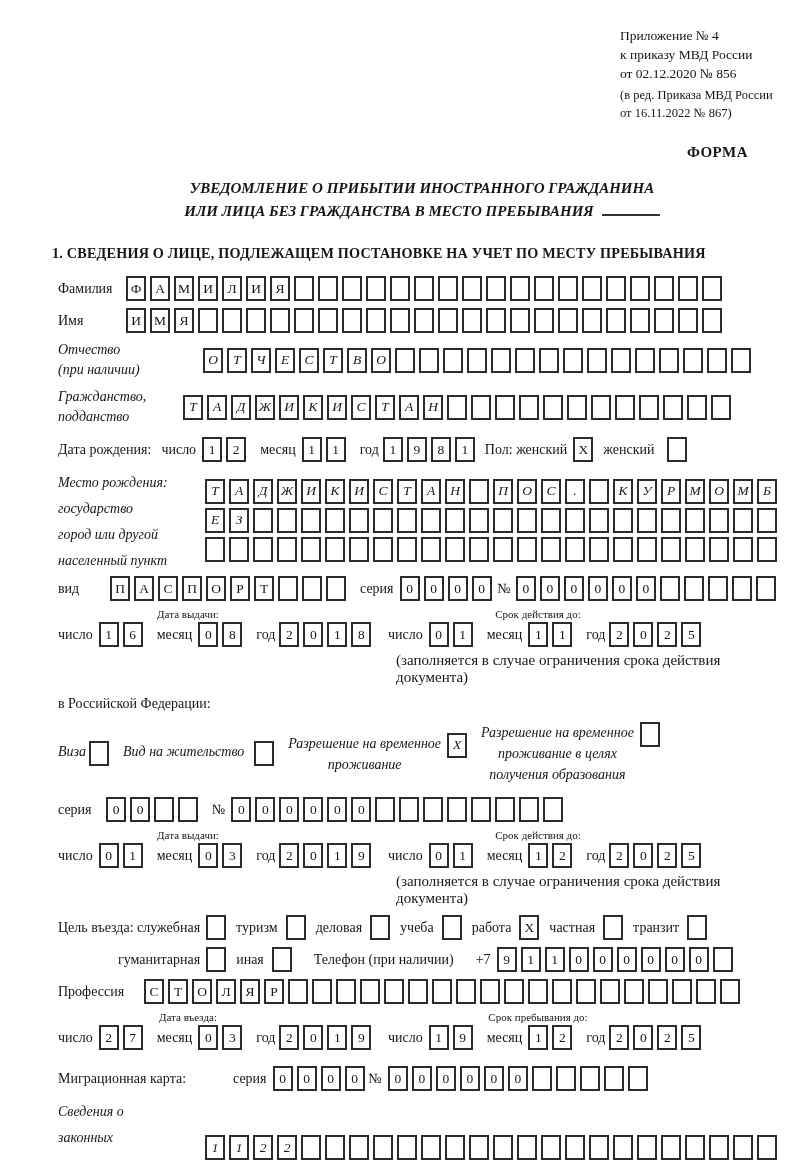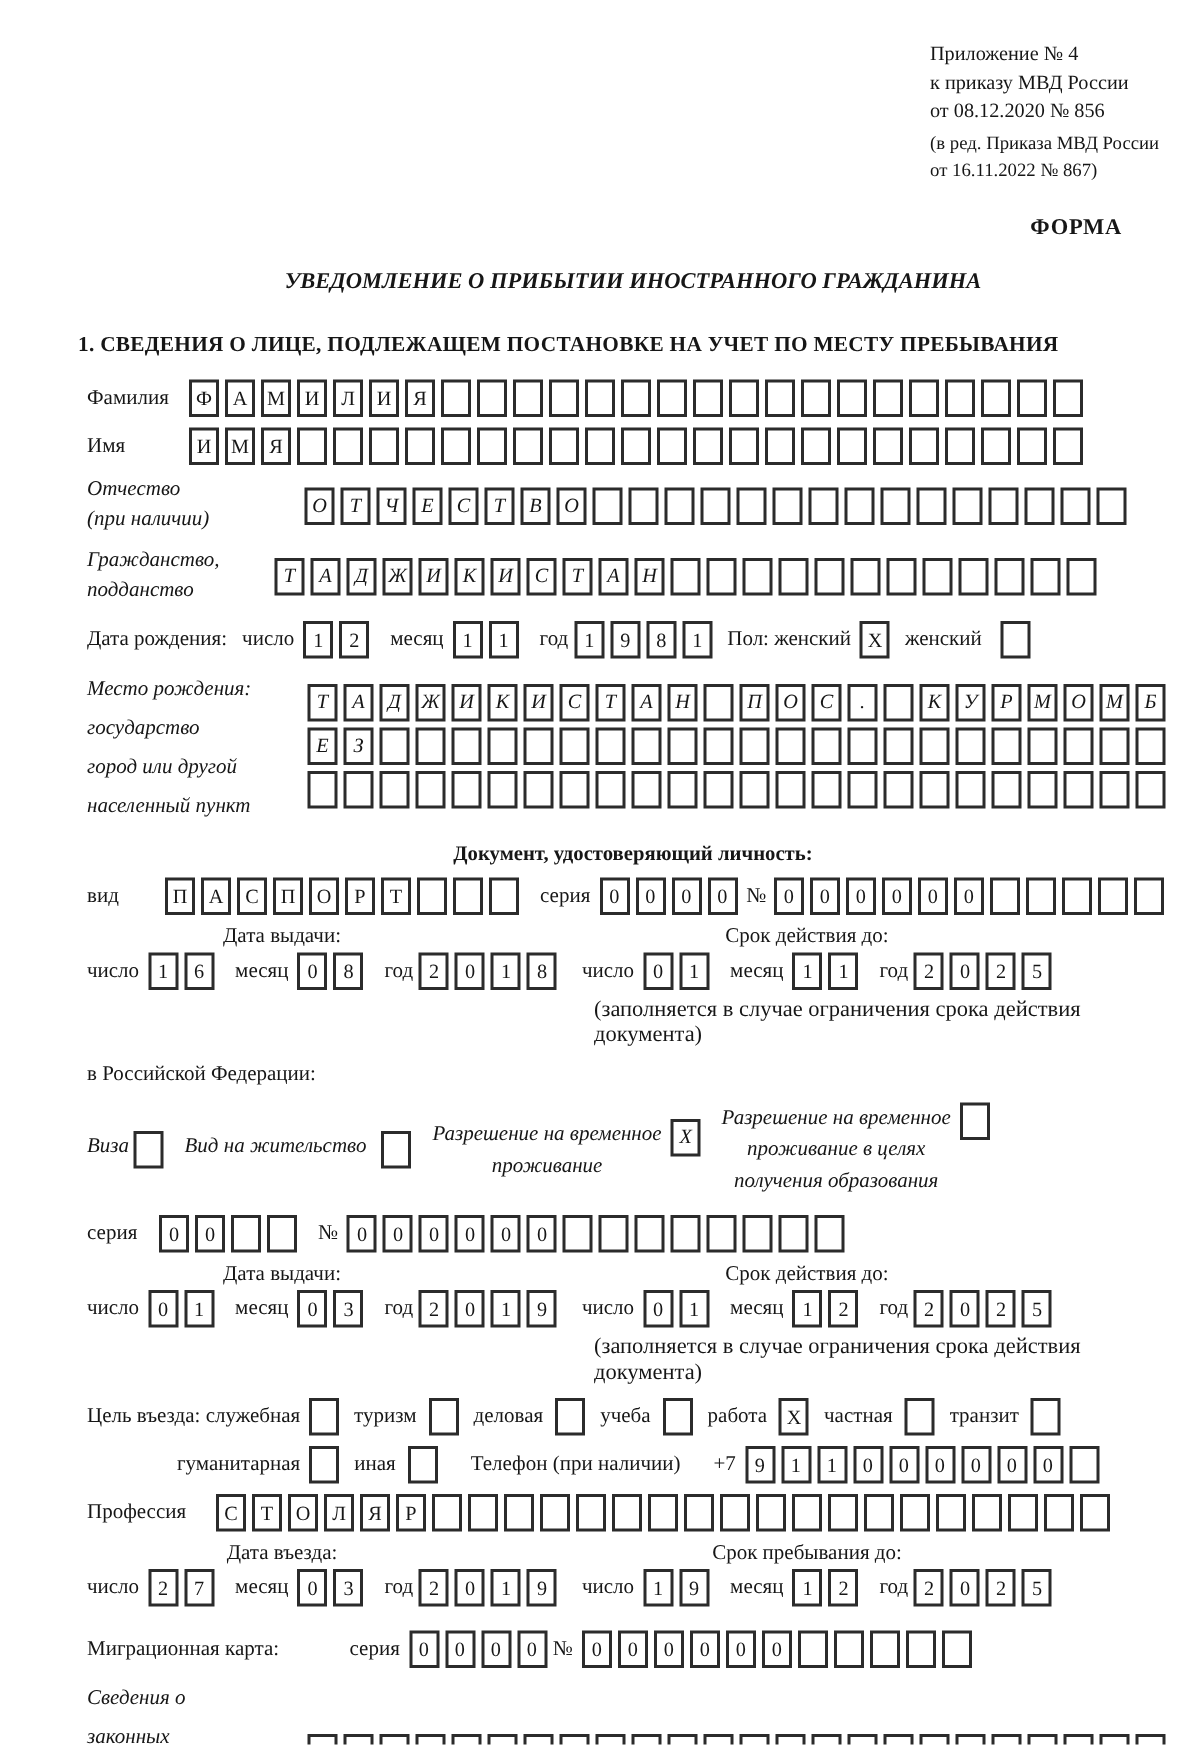--- a/index.html
+++ b/index.html
@@ -16,52 +16,55 @@
   .row.top{align-items:center;font-style:italic;}
   .lbl{flex:0 0 auto;line-height:20px;}
   .lbl2{line-height:20px;}
   .cellwrap{display:inline-flex;flex-wrap:nowrap;}
   .cell,.cbx{display:inline-flex;align-items:center;justify-content:center;box-sizing:border-box;
        width:20px;height:25px;border:2px solid #2b2b2b;margin-right:4px;
        font-size:13.5px;background:#fff;flex:0 0 auto;}
   .cbx{margin:0 0 0 6px;}
   .dlab{margin:0 6px 0 10px;}
   .dlab:first-child{margin-left:0;}
-  .dhead{font-size:14px;}
+  .dhead{font-size:11px;}
   .twocol{display:flex;}
   .col-l{flex:0 0 330px;}
   .col-r{flex:0 0 390px;}
   .center{text-align:center;}
   .dochead{text-align:center;font-weight:bold;font-size:13.8px;margin:10px 0 8px;}
   .cbitem{display:flex;align-items:flex-start;margin-right:14px;}
   .cbitem .txt{line-height:21px;}
   .note-r{margin-left:338px;font-size:15px;margin-top:-2px;margin-bottom:8px;}
   .labelcol{flex:0 0 147px;line-height:26px;}
   .labelcol.n4{line-height:26px;}
   .cellrows .row{margin-bottom:4px;}
 </style>
 </head>
 <body>
 
 <div class="page">
 
   <div class="hnote">
     <div>Приложение № 4</div>
     <div>к приказу МВД России</div>
-    <div>от 08.12.2020 № 856</div>
+    <div>от 02.12.2020 № 856</div>
   </div>
   <div class="hnote2">
     <div>(в ред. Приказа МВД России</div>
     <div>от 16.11.2022 № 867)</div>
   </div>
 
   <div class="forma">ФОРМА</div>
 
   <div class="title">
     <div>УВЕДОМЛЕНИЕ О ПРИБЫТИИ ИНОСТРАННОГО ГРАЖДАНИНА</div>
+    <div>
+      <span>ИЛИ ЛИЦА БЕЗ ГРАЖДАНСТВА В МЕСТО ПРЕБЫВАНИЯ</span><span class="blankline"></span>
+    </div>
   </div>
 
   <div class="sect">1. СВЕДЕНИЯ О ЛИЦЕ, ПОДЛЕЖАЩЕМ ПОСТАНОВКЕ НА УЧЕТ ПО МЕСТУ ПРЕБЫВАНИЯ</div>
 
   <div class="row">
     <span class="lbl" style="flex-basis:68px">Фамилия</span>
     <span class="cellwrap">
         <span class="cell">Ф</span>
         <span class="cell">А</span>
         <span class="cell">М</span>
@@ -298,21 +301,20 @@
             <span class="cell"></span>
             <span class="cell"></span>
             <span class="cell"></span>
             <span class="cell"></span>
             <span class="cell"></span>
           </span>
         </span>
     </span>
   </div>
 
-  <div class="dochead">Документ, удостоверяющий личность:</div>
 
   <div class="row">
     <span class="lbl" style="flex-basis:52px">вид</span>
     <span class="cellwrap">
         <span class="cell">П</span>
         <span class="cell">А</span>
         <span class="cell">С</span>
         <span class="cell">П</span>
         <span class="cell">О</span>
         <span class="cell">Р</span>

